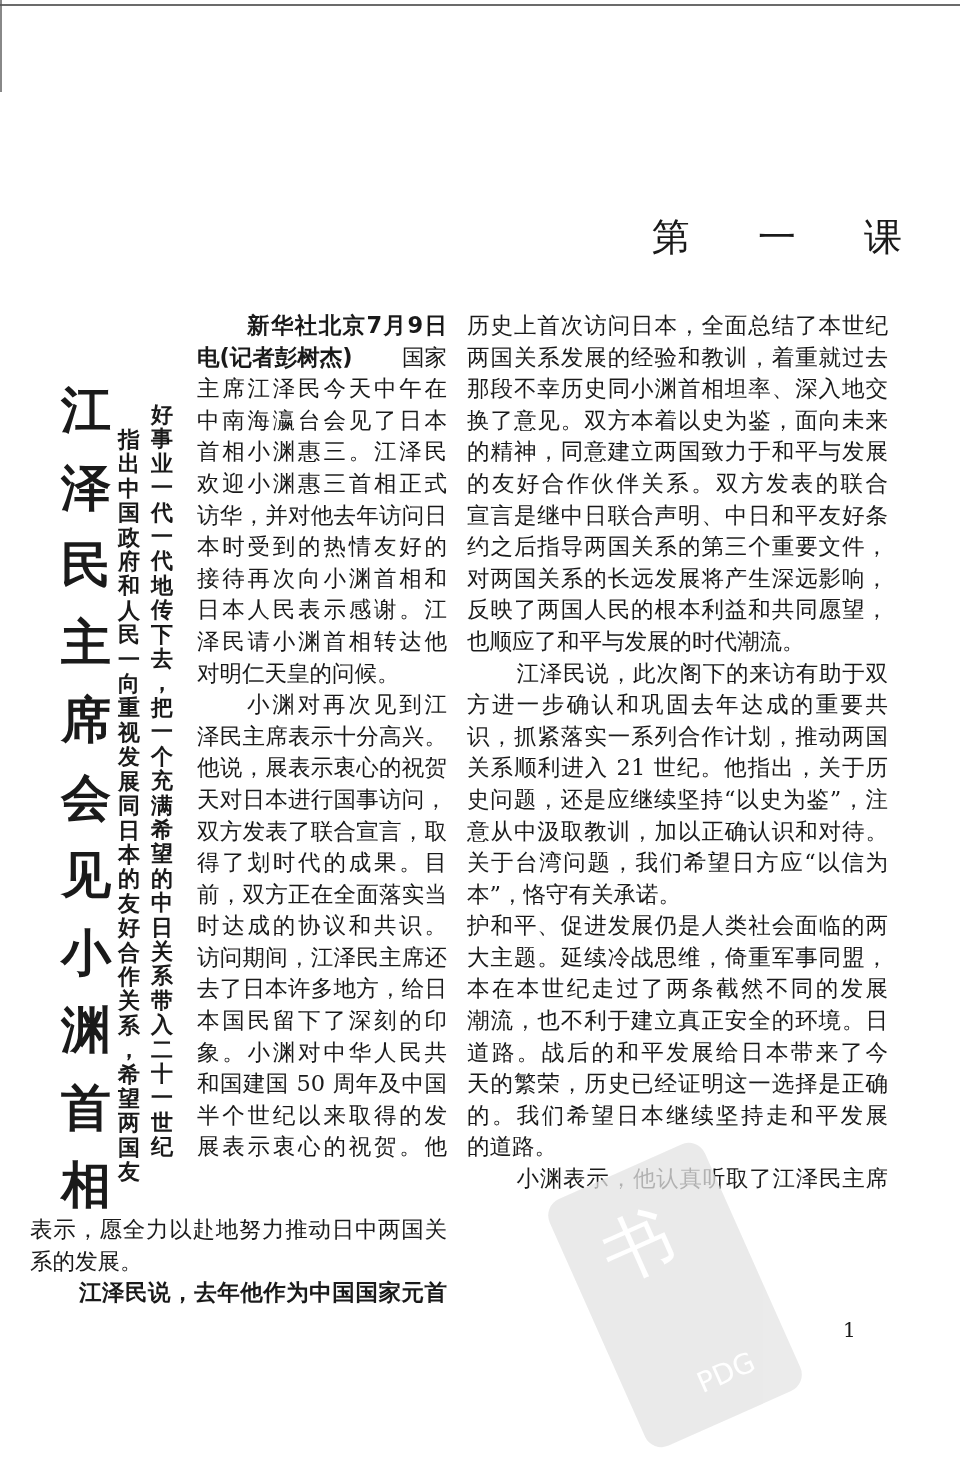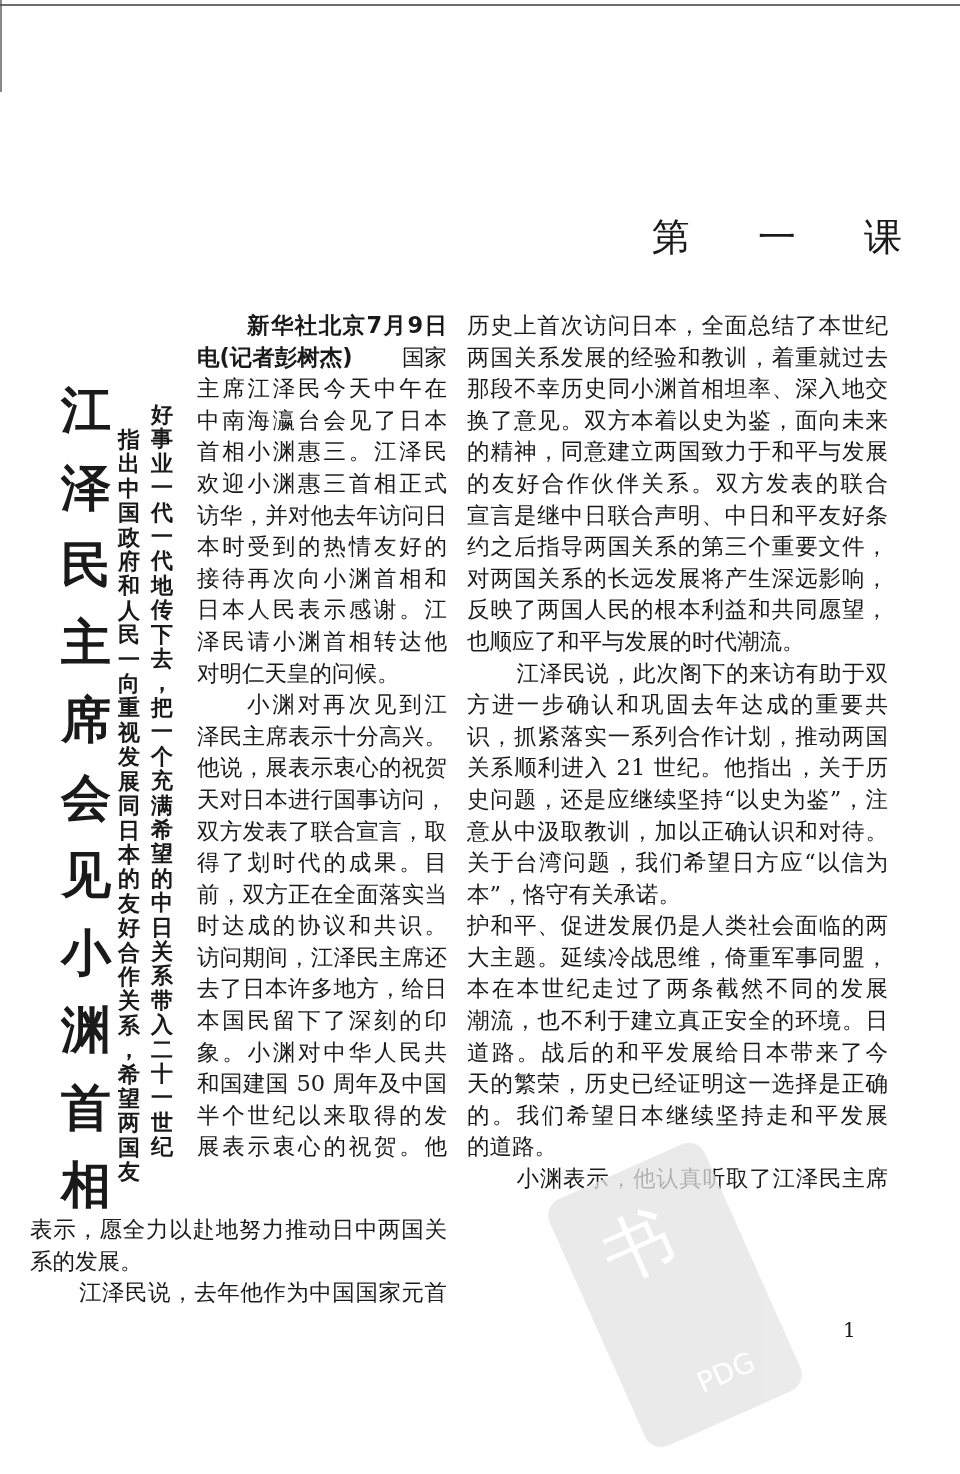--- a/index.html
+++ b/index.html
@@ -154,21 +154,21 @@
     <span class="line">去了日本许多地方，给日</span>
     <span class="line">本国民留下了深刻的印</span>
     <span class="line">象。小渊对中华人民共</span>
     <span class="line">和国建国 50 周年及中国</span>
     <span class="line">半个世纪以来取得的发</span>
     <span class="line">展表示衷心的祝贺。他</span>
   </div>
 <div class="col" id="wide" style="left:30px; top:1214px; width:417px;">
     <span class="line">表示，愿全力以赴地努力推动日中两国关</span>
     <span class="line last">系的发展。</span>
-    <span class="line" style="padding-left: 49px;">江泽民说，去年他作为中国国家元首</span>
+    <span class="line" style="padding-left: 49px; font-weight: bold;">江泽民说，去年他作为中国国家元首</span>
   </div>
 <div class="col" id="right" style="left:467px; top:310px; width:421px;">
     <span class="line">历史上首次访问日本，全面总结了本世纪</span>
     <span class="line">两国关系发展的经验和教训，着重就过去</span>
     <span class="line">那段不幸历史同小渊首相坦率、深入地交</span>
     <span class="line">换了意见。双方本着以史为鉴，面向未来</span>
     <span class="line">的精神，同意建立两国致力于和平与发展</span>
     <span class="line">的友好合作伙伴关系。双方发表的联合</span>
     <span class="line">宣言是继中日联合声明、中日和平友好条</span>
     <span class="line">约之后指导两国关系的第三个重要文件，</span>

